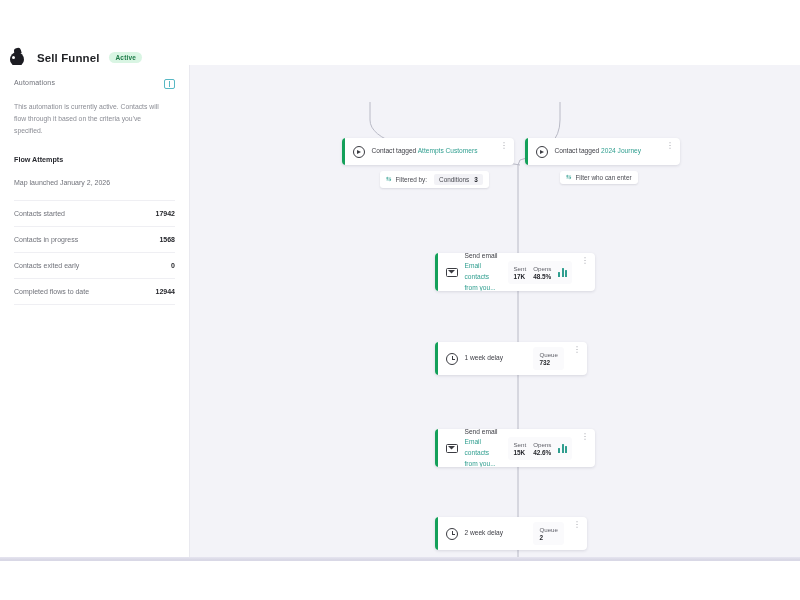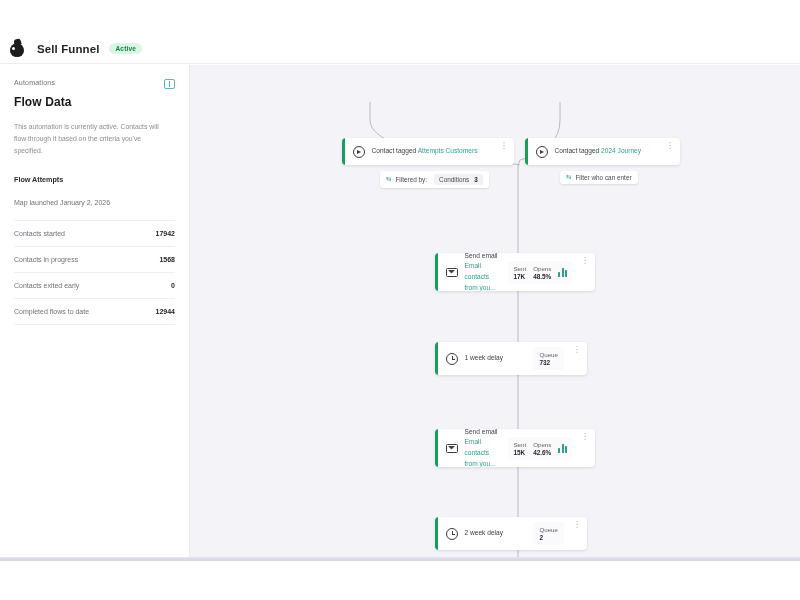--- a/index.html
+++ b/index.html
@@ -10,21 +10,21 @@
     overflow: hidden;
   }
 
   .app { position: relative; width: 800px; height: 600px; background:#fff; }
 
   
   .top-strip { position:absolute; top:0; left:0; width:800px; height:34px; background:#ffffff; }
 
   
   .header {
-    position:absolute; top:34px; left:0; width:800px; height:30px;
+    position:absolute; top:43px; left:0; width:800px; height:30px;
     background:#ffffff;
     display:flex; align-items:center; gap:10px;
     padding-left:8px;
     border-bottom:1px solid #ececf1;
   }
   .logo {
     width:19px; height:19px; flex:0 0 19px;
     position:relative;
   }
   .logo .body {
@@ -199,21 +199,20 @@
     <div class="app-title">Sell Funnel</div>
     <div class="badge-active">Active</div>
   </div>
 
   <div class="sidebar">
     <div class="side-top">
       <div class="kicker">Automations</div>
       <div class="panel-icon"></div>
     </div>
 
-    <div class="page-title">Flow Data</div>
     <div class="desc">This automation is currently active. Contacts will flow through it based on the criteria you've specified.</div>
     <div class="sec-title">Flow Attempts</div>
     <div class="launch">Map launched January 2, 2026</div>
 
     <div class="stats">
       <div class="stat-row">
         <span>Contacts started</span>
         <span class="stat-val">17942</span>
       </div>
       <div class="stat-row">

